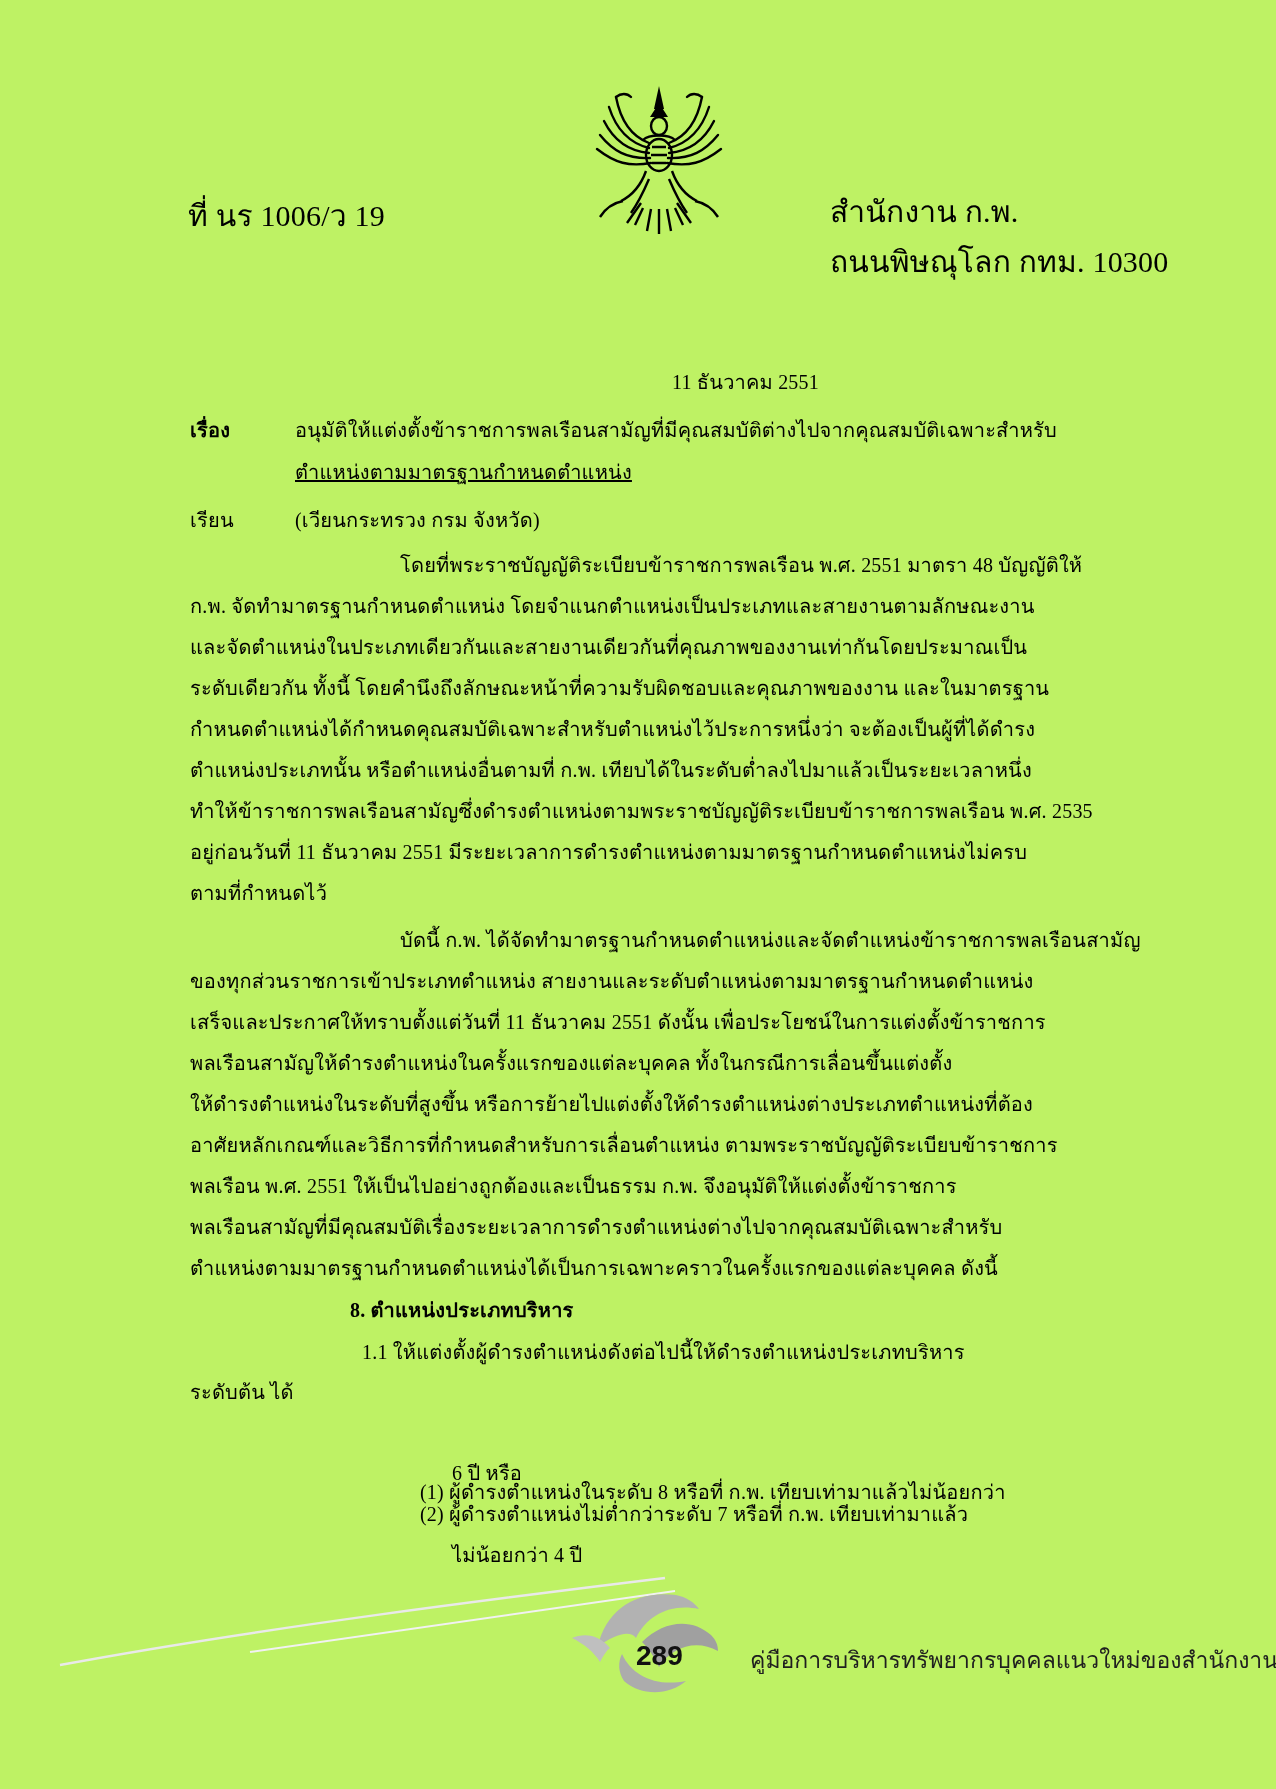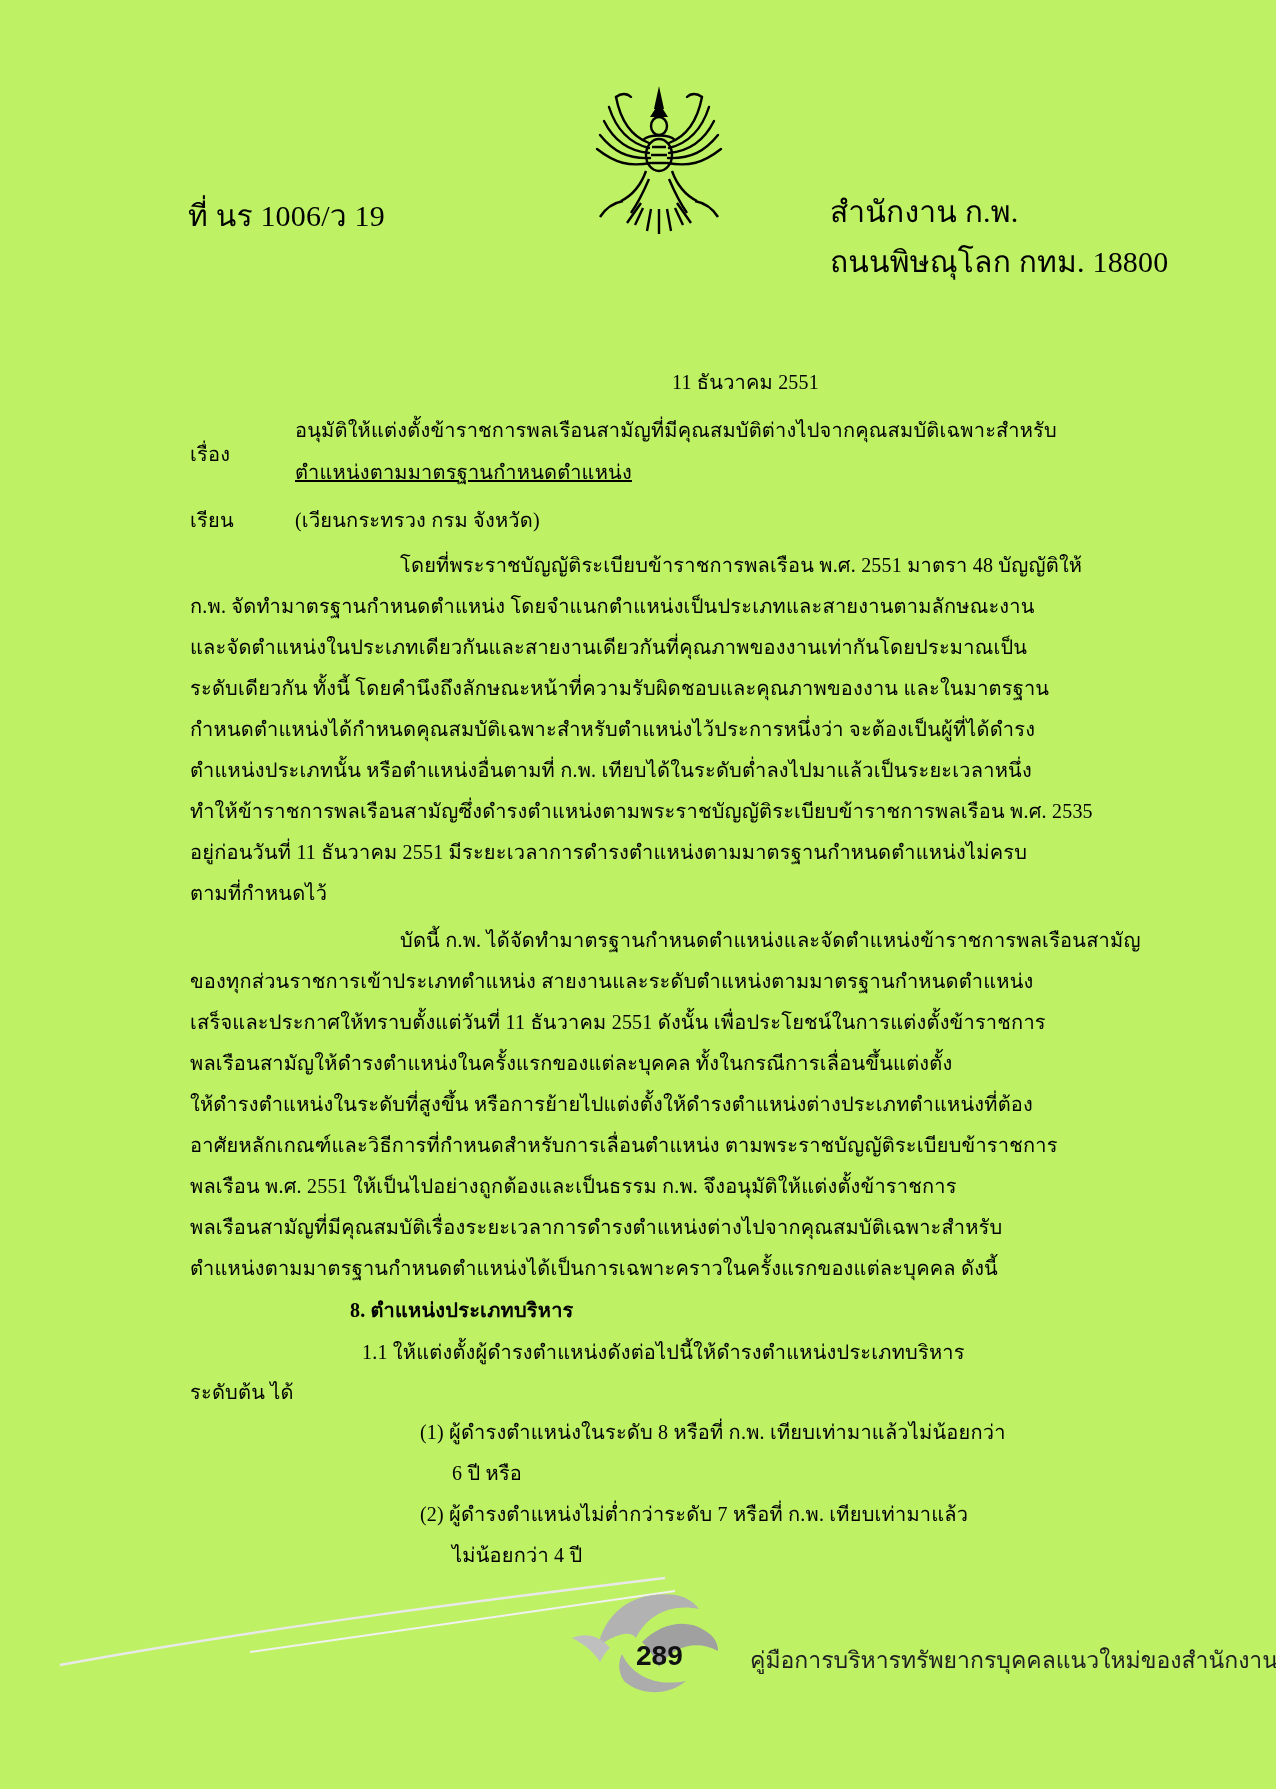--- a/index.html
+++ b/index.html
@@ -82,25 +82,25 @@
       <path d="M86 96 C92 110 97 120 104 130"></path>
       <path d="M58 120 L44 140 M60 125 L52 142"></path>
       <path d="M94 120 L108 140 M92 125 L100 142"></path>
       <path d="M68 126 L64 148 M84 126 L88 148 M76 126 L76 151"></path>
       <path d="M40 118 C30 120 22 126 17 134"></path>
       <path d="M112 118 C122 120 130 126 135 134"></path>
     </g>
   </svg>
 
   <div class="line hdr" style="left:830px;top:192px;">สำนักงาน ก.พ.</div>
-  <div class="line hdr" style="left:830px;top:242px;">ถนนพิษณุโลก  กทม. 18800</div>
+  <div class="line hdr" style="left:830px;top:242px;">ถนนพิษณุโลก  กทม. 10300</div>
 
   <div class="line" style="left:672px;top:362px;">11 ธันวาคม 2551</div>
 
-  <div class="line" style="left:190px;top:434px;">เรื่อง</div>
+  <div class="line" style="left:190px;top:410px;font-weight:bold;">เรื่อง</div>
   <div class="line" style="left:295px;top:410px;">อนุมัติให้แต่งตั้งข้าราชการพลเรือนสามัญที่มีคุณสมบัติต่างไปจากคุณสมบัติเฉพาะสำหรับ</div>
   <div class="line" style="left:295px;top:452px;text-decoration:underline;">ตำแหน่งตามมาตรฐานกำหนดตำแหน่ง</div>
 
   <div class="line" style="left:190px;top:500px;">เรียน</div>
   <div class="line" style="left:295px;top:500px;">(เวียนกระทรวง กรม จังหวัด)</div>
 
   <div class="line" style="left:400px;top:545px;">โดยที่พระราชบัญญัติระเบียบข้าราชการพลเรือน พ.ศ. 2551 มาตรา 48 บัญญัติให้</div>
   <div class="line" style="left:190px;top:586px;">ก.พ. จัดทำมาตรฐานกำหนดตำแหน่ง โดยจำแนกตำแหน่งเป็นประเภทและสายงานตามลักษณะงาน</div>
   <div class="line" style="left:190px;top:627px;">และจัดตำแหน่งในประเภทเดียวกันและสายงานเดียวกันที่คุณภาพของงานเท่ากันโดยประมาณเป็น</div>
   <div class="line" style="left:190px;top:668px;">ระดับเดียวกัน ทั้งนี้ โดยคำนึงถึงลักษณะหน้าที่ความรับผิดชอบและคุณภาพของงาน และในมาตรฐาน</div>
@@ -117,21 +117,21 @@
   <div class="line" style="left:190px;top:1084px;">ให้ดำรงตำแหน่งในระดับที่สูงขึ้น หรือการย้ายไปแต่งตั้งให้ดำรงตำแหน่งต่างประเภทตำแหน่งที่ต้อง</div>
   <div class="line" style="left:190px;top:1125px;">อาศัยหลักเกณฑ์และวิธีการที่กำหนดสำหรับการเลื่อนตำแหน่ง ตามพระราชบัญญัติระเบียบข้าราชการ</div>
   <div class="line" style="left:190px;top:1166px;">พลเรือน พ.ศ. 2551 ให้เป็นไปอย่างถูกต้องและเป็นธรรม ก.พ. จึงอนุมัติให้แต่งตั้งข้าราชการ</div>
   <div class="line" style="left:190px;top:1207px;">พลเรือนสามัญที่มีคุณสมบัติเรื่องระยะเวลาการดำรงตำแหน่งต่างไปจากคุณสมบัติเฉพาะสำหรับ</div>
   <div class="line" style="left:190px;top:1248px;">ตำแหน่งตามมาตรฐานกำหนดตำแหน่งได้เป็นการเฉพาะคราวในครั้งแรกของแต่ละบุคคล ดังนี้</div>
 
   <div class="line bold" style="left:350px;top:1290px;">8. ตำแหน่งประเภทบริหาร</div>
   <div class="line" style="left:362px;top:1332px;">1.1 ให้แต่งตั้งผู้ดำรงตำแหน่งดังต่อไปนี้ให้ดำรงตำแหน่งประเภทบริหาร</div>
   <div class="line" style="left:190px;top:1372px;">ระดับต้น ได้</div>
 
-  <div class="line" style="left:420px;top:1412px;">(1) ผู้ดำรงตำแหน่งในระดับ 8 หรือที่ ก.พ. เทียบเท่ามาแล้วไม่น้อยกว่า</div>
+  <div class="line" style="left:420px;top:1472px;">(1) ผู้ดำรงตำแหน่งในระดับ 8 หรือที่ ก.พ. เทียบเท่ามาแล้วไม่น้อยกว่า</div>
   <div class="line" style="left:452px;top:1453px;">6 ปี หรือ</div>
   <div class="line" style="left:420px;top:1494px;">(2) ผู้ดำรงตำแหน่งไม่ต่ำกว่าระดับ 7 หรือที่ ก.พ. เทียบเท่ามาแล้ว</div>
   <div class="line" style="left:452px;top:1535px;">ไม่น้อยกว่า 4 ปี</div>
 
   <svg class="abs" style="left:570px;top:1584px;" width="150" height="115" viewBox="0 0 150 115">
     <path d="M28 62 C36 26 66 6 106 11 C116 13 124 18 129 25 C101 19 77 31 66 54 C59 45 44 52 28 62 Z" fill="#b2b2b2"></path>
     <path d="M72 58 C94 36 122 34 141 51 C146 56 148 61 148 67 C126 55 102 63 89 83 C84 72 78 64 72 58 Z" fill="#a0a0a0"></path>
     <path d="M52 70 C62 92 86 103 116 97 C100 111 72 113 54 97 C48 88 48 78 52 70 Z" fill="#acacac"></path>
     <path d="M40 64 C30 52 16 48 2 54 C14 60 24 68 30 78 C33 72 36 67 40 64 Z" fill="#bfbfbf"></path>
   </svg>

